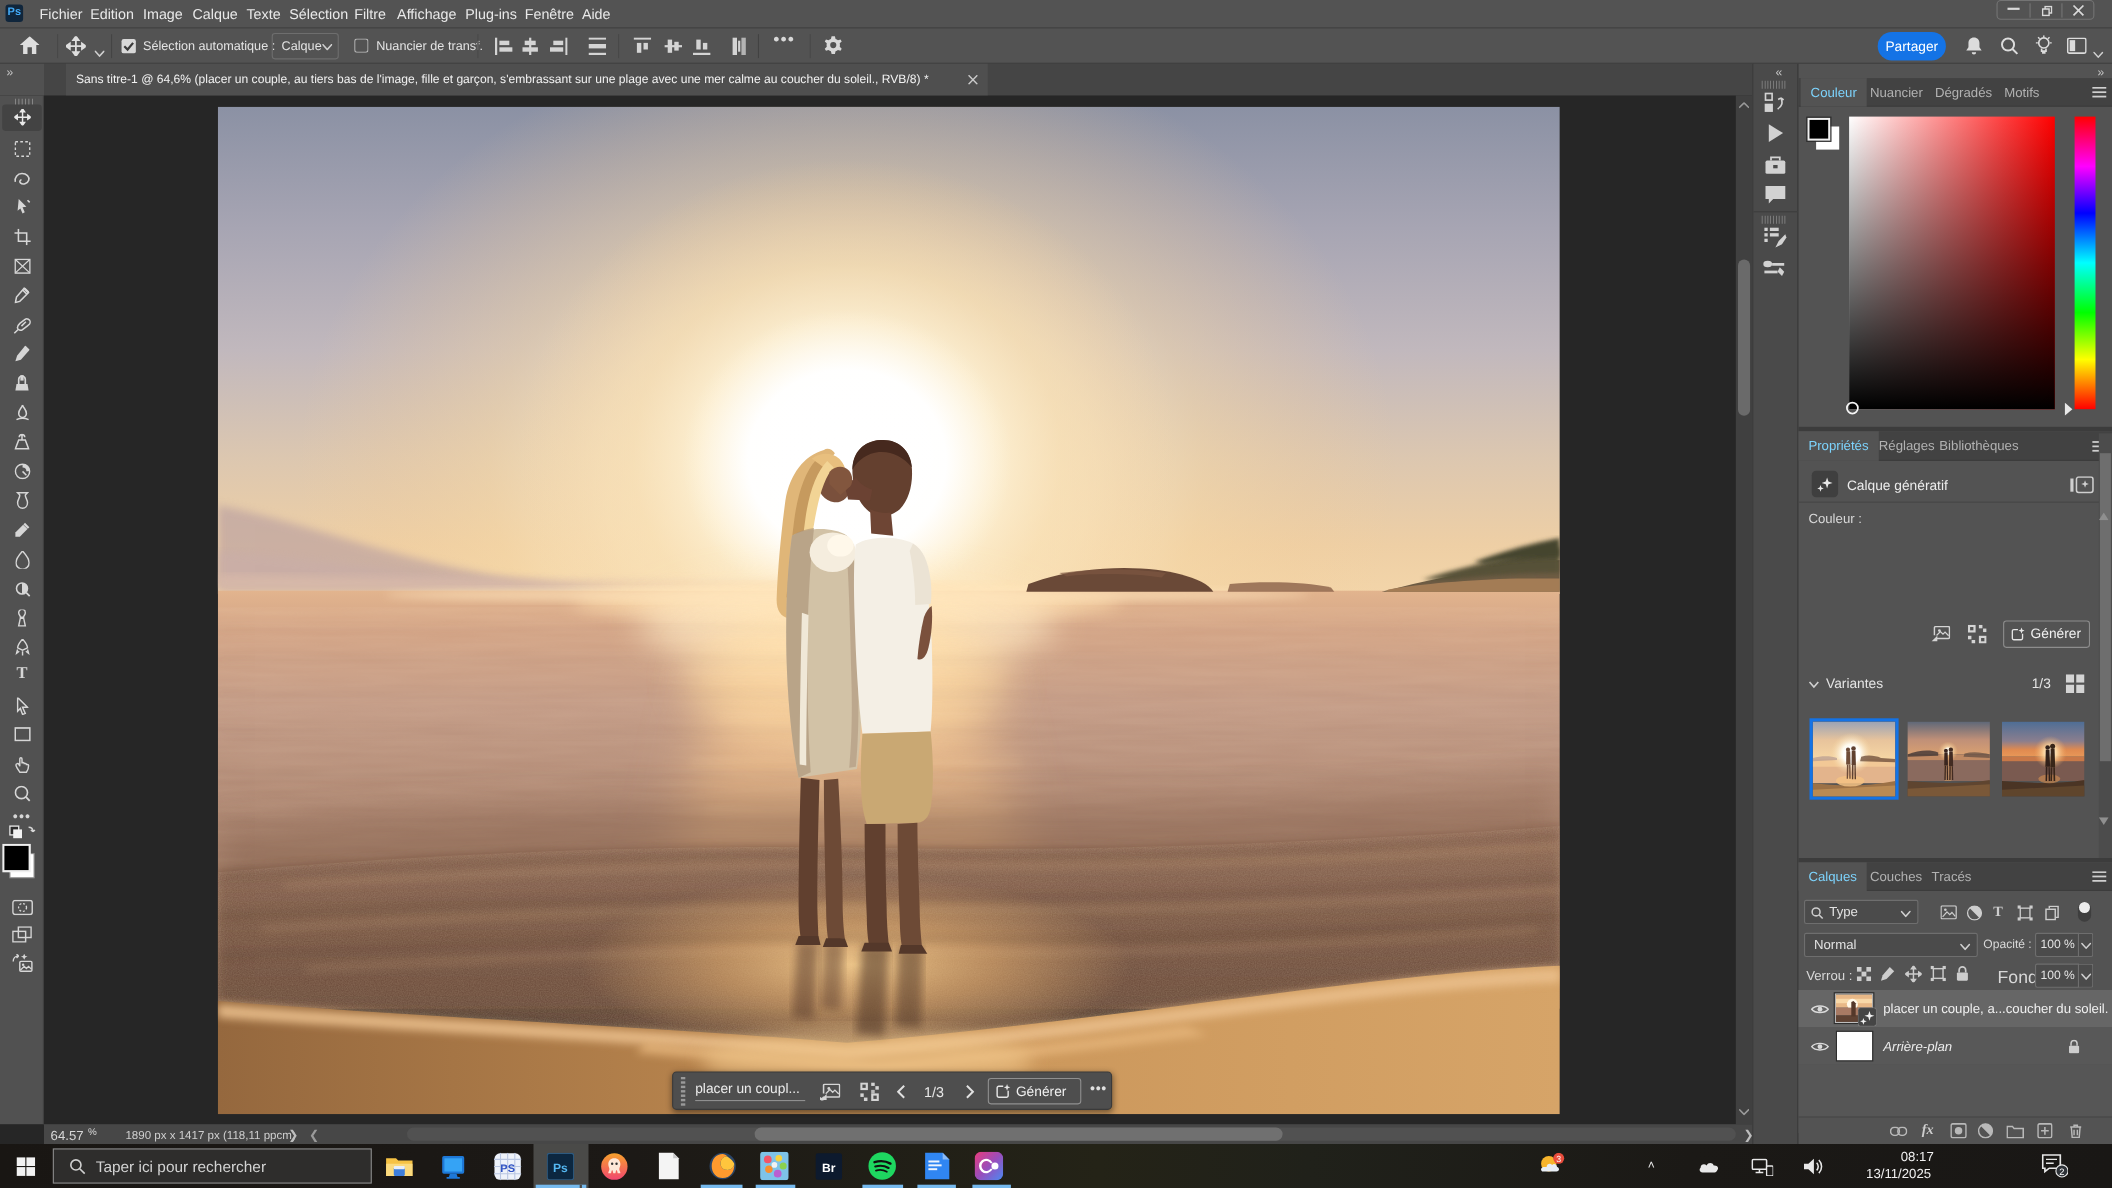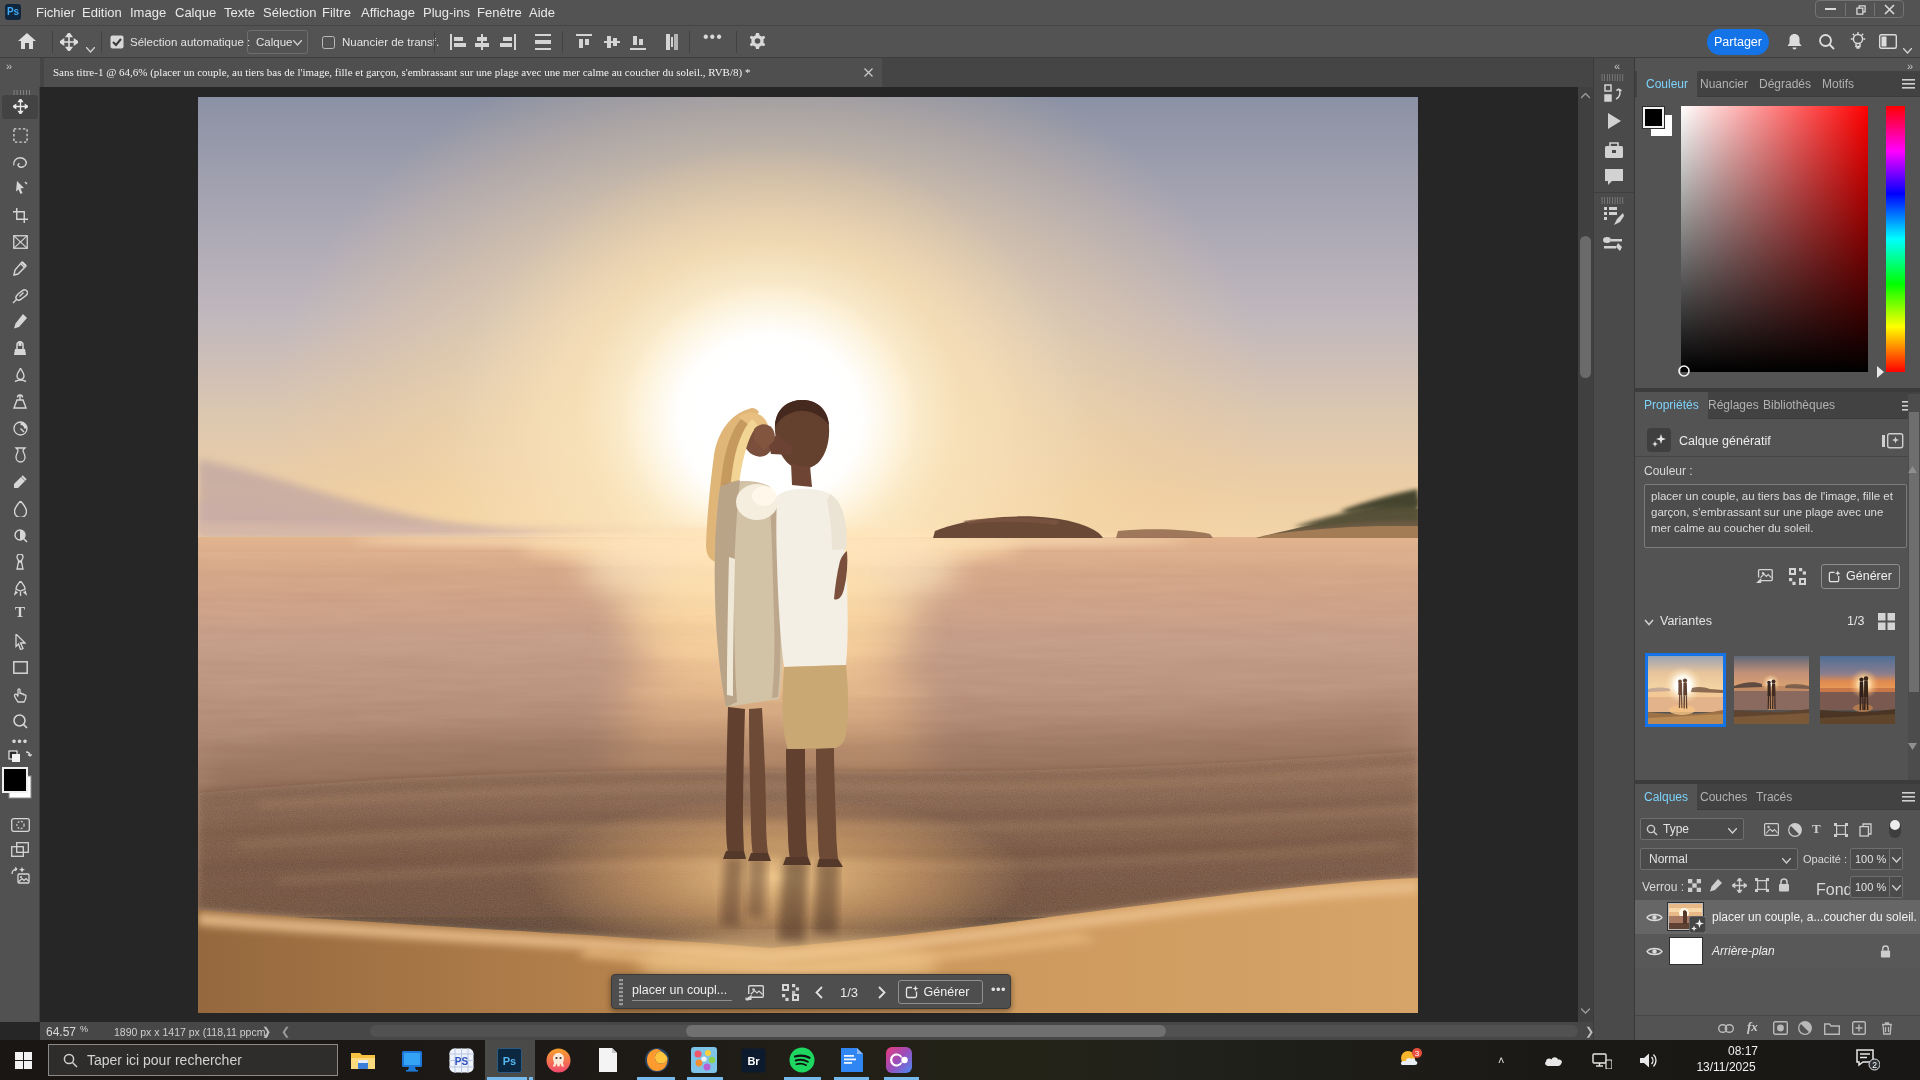--- a/index.html
+++ b/index.html
@@ -17,22 +17,22 @@
   
   #optbar { left:0; top:25px; width:1920px; height:33px; background:#535353;
     border-top:1px solid #454545; border-bottom:1px solid #3d3d3d; }
   .obtxt { position:absolute; color:#e3e3e3; font-size:11.5px; top:10px; }
   .obsep { position:absolute; top:5px; width:1px; height:22px; background:#646464; border-right:1px solid #424242;}
   .obico { position:absolute; top:5px; }
   #partager { position:absolute; left:1707px; top:3px; width:62px; height:26px; background:#1473e6;
     border-radius:13px; color:#fff; font-size:12.5px; text-align:center; line-height:26px; }
   
   #tabstrip { left:40px; top:58px; width:1553px; height:29px; background:#454545; }
-  #doctab { position:absolute; left:4px; top:0; width:838px; height:29px; background:#4f4f4f;
-    color:#f2f2f2; font-size:11px; line-height:29px; padding-left:9px; overflow:hidden; white-space:nowrap;font-family:Liberation Serif, serif; }
+  #doctab { position:absolute; left:20px; top:0; width:838px; height:29px; background:#4f4f4f;
+    color:#f2f2f2; font-size:11px; line-height:29px; padding-left:9px; overflow:hidden; white-space:nowrap; }
   #tbhead { left:0px; top:58px; width:40px; height:29px; background:#515151; color:#c9c9c9; }
   
   #toolbar { left:0; top:87px; width:40px; height:935px; background:#515151; border-right:1px solid #404040;}
   .tool { position:absolute; left:2px; width:36px; height:26px; color:#d6d6d6; text-align:center; }
   
   #canvas { left:40px; top:87px; width:1538px; height:935px; background:#262626; }
   #photo { position:absolute; left:158px; top:10px; width:1220px; height:916px; }
   
   #vsb { left:1578px; top:87px; width:15px; height:935px; background:#404040; }
   #vsbthumb { position:absolute; left:2px; top:149px; width:11px; height:142px; background:#6a6a6a; border-radius:6px; }
@@ -664,21 +664,20 @@
           <path d="M10 2 L11.2 5.8 L15 7 L11.2 8.2 L10 12 L8.8 8.2 L5 7 L8.8 5.8 Z M4 9 L4.8 11.2 L7 12 L4.8 12.8 L4 15 L3.2 12.8 L1 12 L3.2 11.2 Z" fill="#e8e8e8"></path>
         </svg></div>
     <div style="position:absolute;left:44px;top:376px;color:#ececec;font-size:12.5px">Calque génératif</div>
     <svg width="22" height="16" viewBox="0 0 22 16" style="position:absolute;right:16px;top:375px">
         <rect x="0" y="2" width="3" height="12" fill="#cfcfcf"></rect>
         <rect x="5.7" y="0.7" width="15" height="14" rx="2" fill="none" stroke="#cfcfcf" stroke-width="1.4"></rect>
         <path d="M13.5 3.5 L14.4 6.1 L17 7 L14.4 7.9 L13.5 10.5 L12.6 7.9 L10 7 L12.6 6.1 Z" fill="#cfcfcf"></path>
       </svg>
     <div style="position:absolute;left:0;top:398px;width:286px;height:1px;background:#464646"></div>
     <div style="position:absolute;left:9px;top:406px;color:#d8d8d8;font-size:12px">Couleur :</div>
-    <div style="position:absolute;left:9px;top:426px;width:263px;height:64px;background:#4d4d4d;border:1px solid #7a7a7a;border-radius:2px;color:#dcdcdc;font-size:11.5px;line-height:16px;padding:3px 6px">placer un couple, au tiers bas de l'image, fille et garçon, s'embrassant sur une plage avec une mer calme au coucher du soleil.</div>
     <svg width="18" height="15" viewBox="0 0 19 16" style="position:absolute;left:120px;top:511px">
         <rect x="3.7" y="0.7" width="14.6" height="11.6" rx="1" fill="none" stroke="#d4d4d4" stroke-width="1.4"></rect>
         <circle cx="8.5" cy="4.5" r="1.3" fill="#d4d4d4"></circle>
         <path d="M5 10 L9.5 5.5 L12 8 L14 6 L17.5 9.5" stroke="#d4d4d4" stroke-width="1.2" fill="none"></path>
         <path d="M0 9 L6 9 L6 15 Z" fill="#535353"></path>
         <path d="M1 15 L6.5 15 L6.5 9.5 Z" fill="#d4d4d4"></path>
       </svg>
     <svg width="17" height="17" viewBox="0 0 17 17" style="position:absolute;left:154px;top:510px">
         <g fill="#d4d4d4">
           <rect x="0" y="0" width="7" height="7"></rect>

